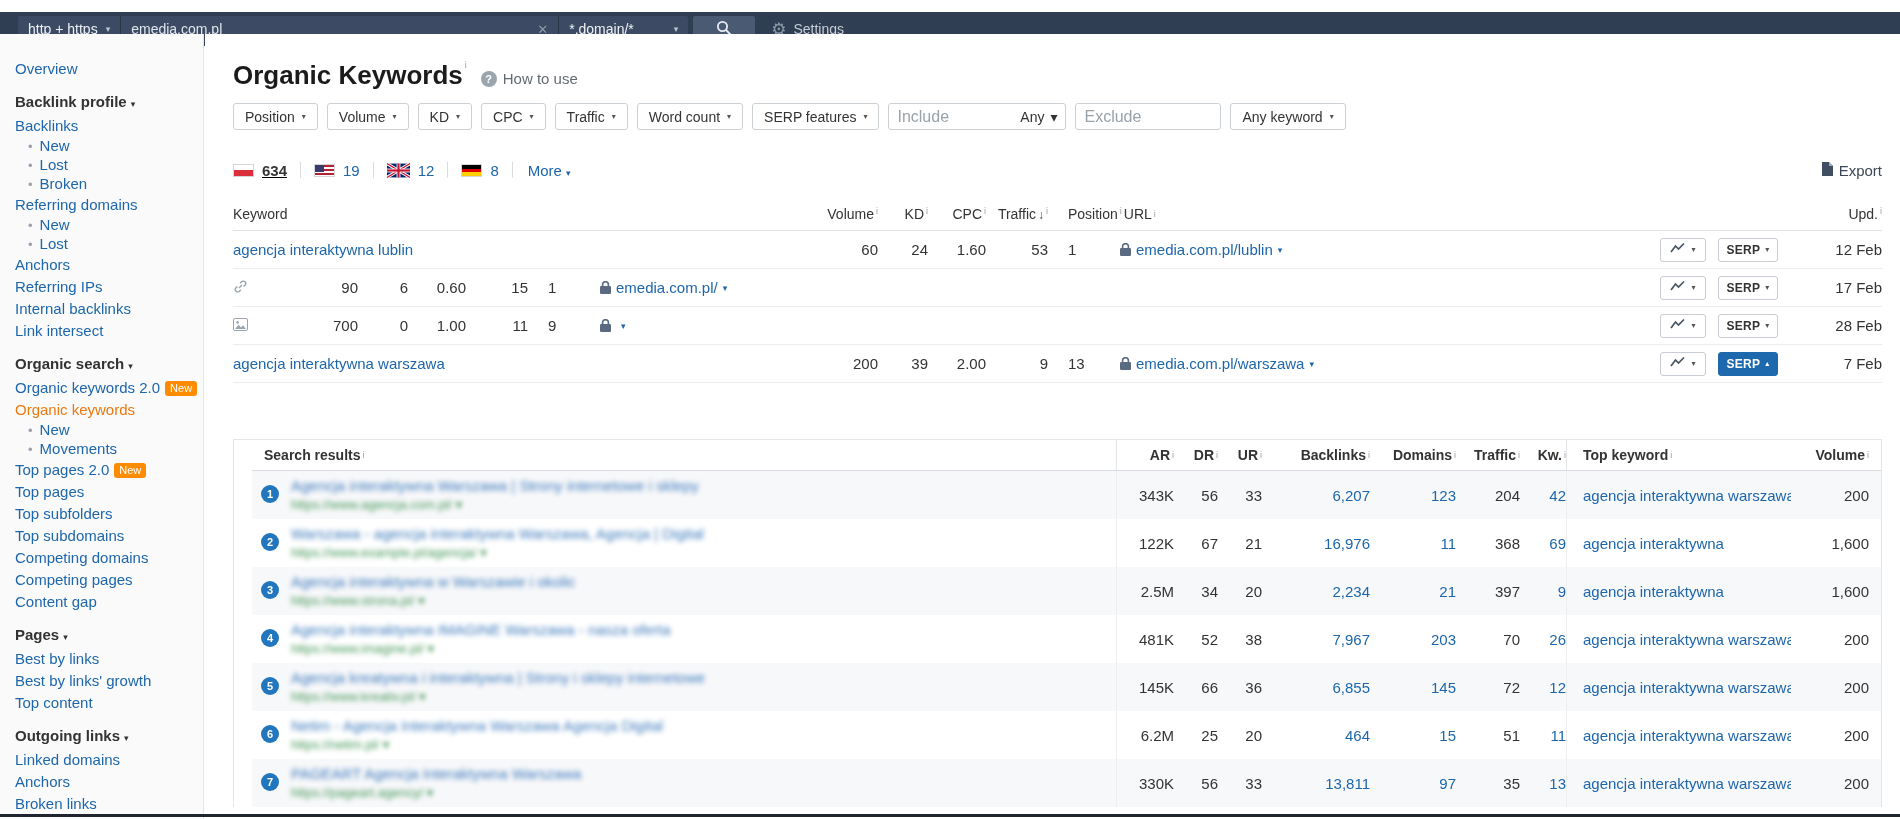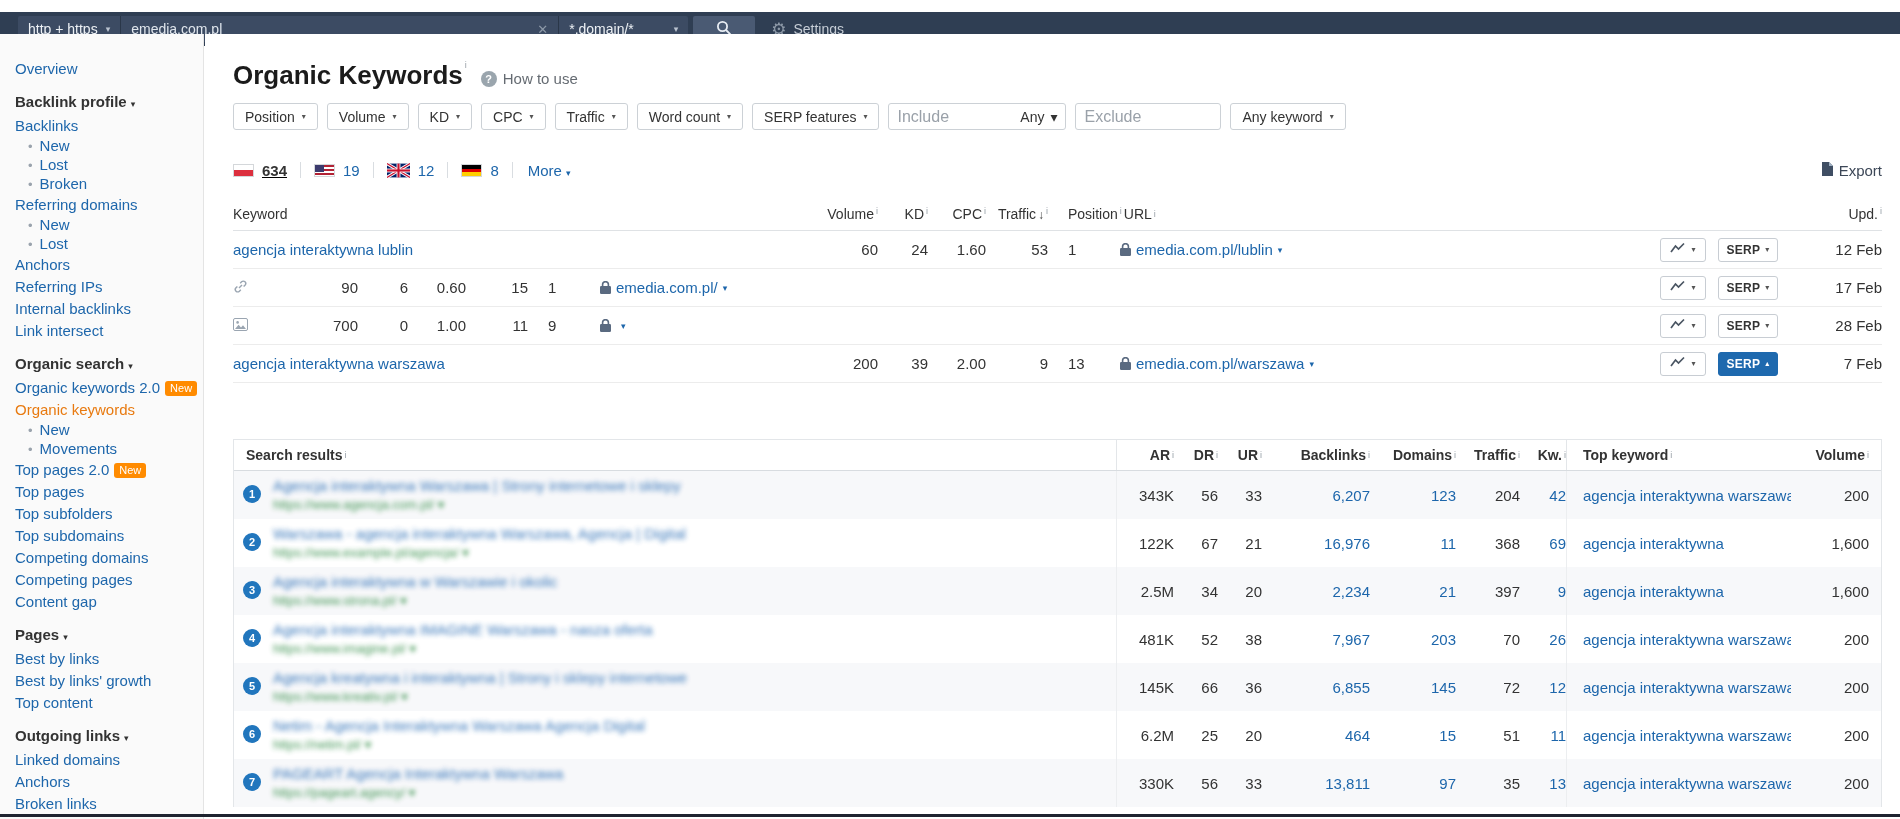--- a/index.html
+++ b/index.html
@@ -85,21 +85,21 @@
   .url-caret { color:#1d66ab; font-size:9px; margin-left:5px; }
   .lock { margin-right:5px; flex:none; display:inline-flex; }
   .mini-btn { height:24px; background:#fff; border:1px solid #c8cdd3; border-radius:3px; display:inline-flex; align-items:center; justify-content:center; gap:5px; cursor:pointer; font-family:inherit; }
   .chart-btn { width:46px; }
   .serp-btn { width:60px; font-size:12px; font-weight:bold; color:#333; letter-spacing:.3px; }
   .mini-btn .fc { font-size:8px; color:#555; }
   .serp-btn.active { background:#1e69ae; border-color:#1e69ae; color:#fff; }
   .serp-btn.active .fc { color:#fff; }
 
   
-  .serp-panel { margin-top:56px; border:1px solid #e3e6e9; border-bottom:none; }
+  .serp-panel { margin-top:56px; border:1px solid #e3e6e9; border-bottom:none;padding-left:18px; }
   .serp-header, .serp-row { display:flex; align-items:center; }
   .serp-header { height:31px; border-bottom:1px solid #d8dce0; font-size:14px; color:#333; font-weight:bold; }
   .serp-header .s-result { font-weight:bold; padding-left:12px; }
   .serp-row { height:48px; font-size:15px; color:#333; }
   .serp-row:nth-child(odd) { background:#f7f8fa; }
   .s-result { flex:1 1 auto; position:relative; overflow:hidden; white-space:nowrap; height:100%; }
   .serp-header > div { display:flex; justify-content:flex-end; align-items:center; }
   .serp-header .s-result, .serp-header .s-topkw { justify-content:flex-start; }
   .s-ar { flex:0 0 58px; text-align:right; justify-content:flex-end; }
   .s-dr { flex:0 0 44px; text-align:right; }

